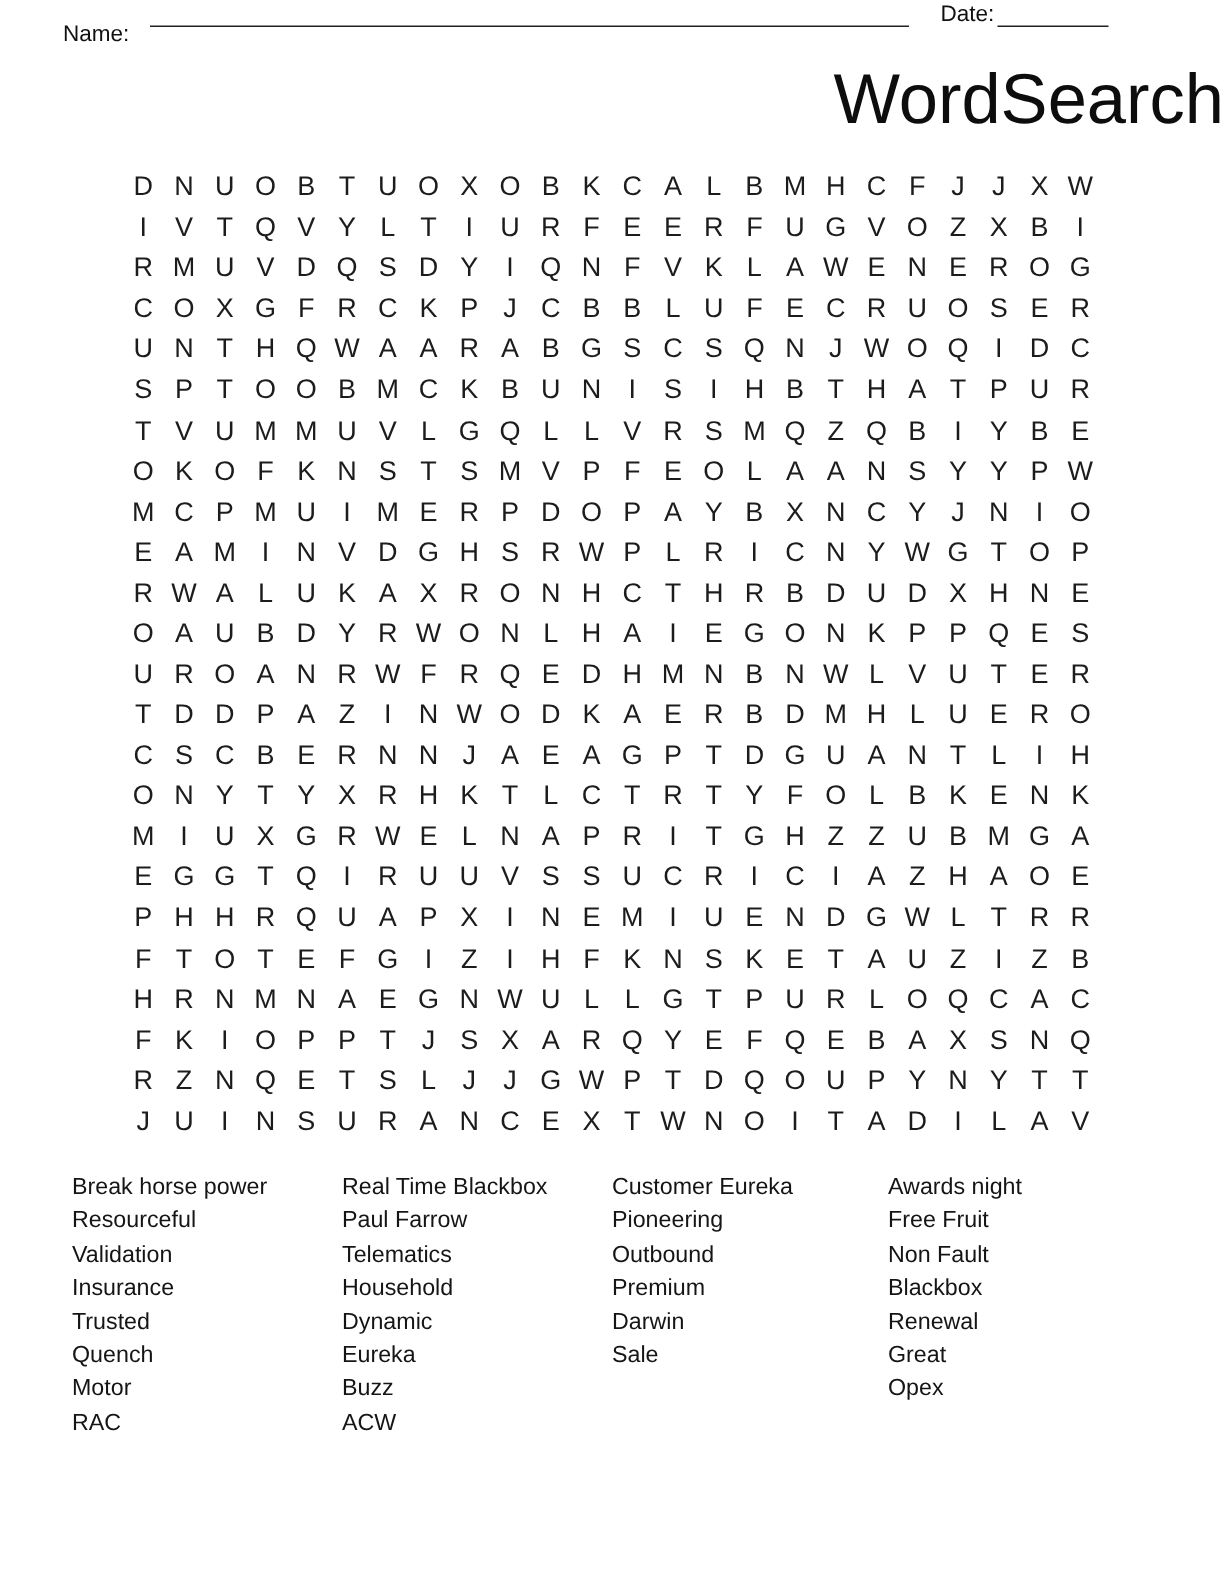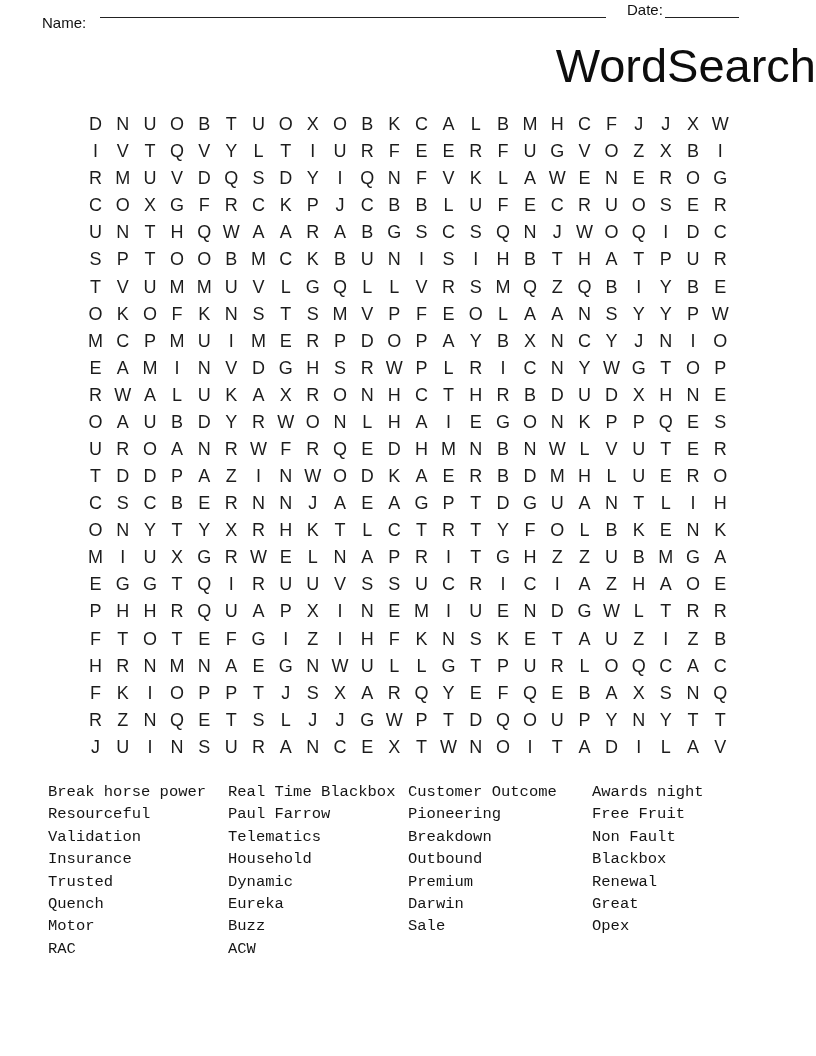--- a/index.html
+++ b/index.html
@@ -19,21 +19,21 @@
   #grid { position: absolute; left: 82px; top: 111px;
           display: grid; grid-template-columns: repeat(24, 27.17px); grid-auto-rows: 27.08px; }
   #grid .cell { display: flex; align-items: center; justify-content: center;
                 font-size: 18px; font-weight: 400; color: #1c1c1c; }
 
   .word-col { position: absolute; top: 781px; width: 178px; }
   #word-col-0 { left: 48px; }
   #word-col-1 { left: 228px; }
   #word-col-2 { left: 408px; }
   #word-col-3 { left: 592px; }
-  .word-col .word { font-size: 15.5px; line-height: 22.4px; color: #151515; white-space: nowrap; font-family: Liberation Mono, monospace; }
+  .word-col .word { font-size: 15.5px; line-height: 22.4px; color: #151515; white-space: nowrap; }
 </style>
 </head>
 <body>
 
 <div id="name-label" class="hdr-label">Name:</div>
 <div id="name-line" class="blank-line"></div>
 <div id="date-label" class="hdr-label">Date:</div>
 <div id="date-line" class="blank-line"></div>
 
 <div id="title">WordSearch</div>
@@ -631,23 +631,22 @@
     <div class="word">Real Time Blackbox</div>
     <div class="word">Paul Farrow</div>
     <div class="word">Telematics</div>
     <div class="word">Household</div>
     <div class="word">Dynamic</div>
     <div class="word">Eureka</div>
     <div class="word">Buzz</div>
     <div class="word">ACW</div>
   </div>
 <div id="word-col-2" class="word-col">
-    <div class="word">Customer Outcome</div>
+    <div class="word">Customer Eureka</div>
     <div class="word">Pioneering</div>
-    <div class="word">Breakdown</div>
     <div class="word">Outbound</div>
     <div class="word">Premium</div>
     <div class="word">Darwin</div>
     <div class="word">Sale</div>
   </div>
 <div id="word-col-3" class="word-col">
     <div class="word">Awards night</div>
     <div class="word">Free Fruit</div>
     <div class="word">Non Fault</div>
     <div class="word">Blackbox</div>

